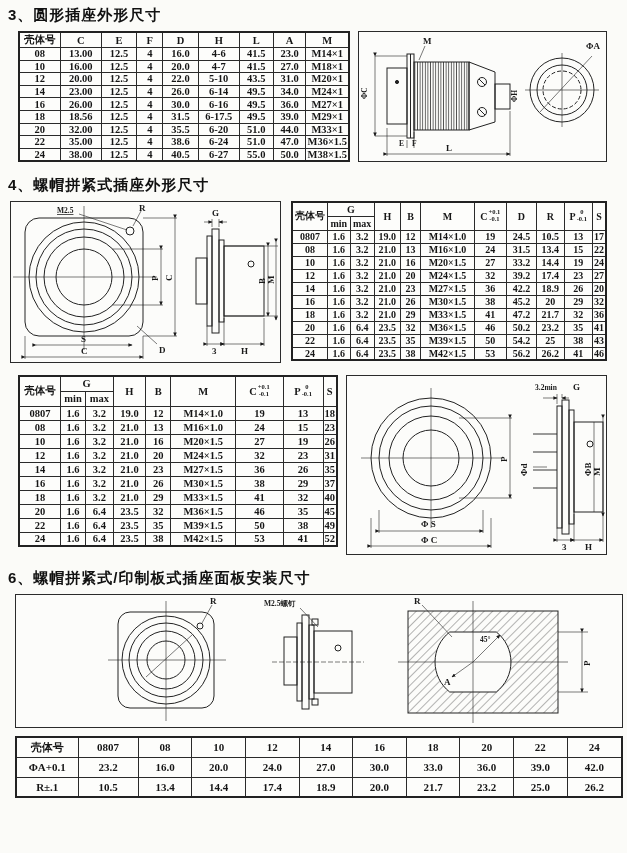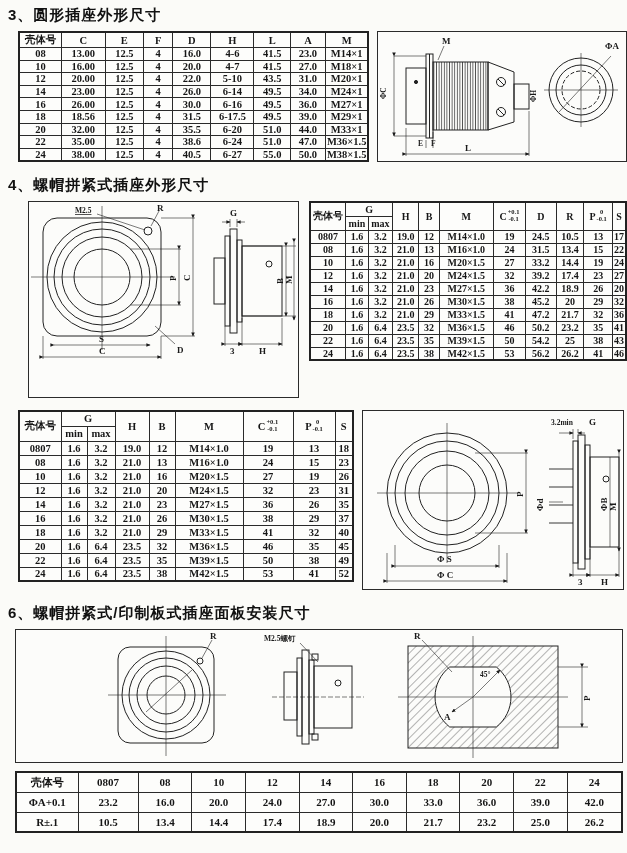--- a/index.html
+++ b/index.html
@@ -4,21 +4,21 @@
 <style>
   * { margin:0; padding:0; box-sizing:border-box; }
   html,body { width:627px; height:853px; }
   body {
     background:#fbfbf8;
     color:#161616;
     font-family:"Liberation Serif", serif;
     position:relative;
     overflow:hidden;
   }
-  .page { padding:6px 0 0 6px; }
+  .page { padding:6px 20px 0 6px; }
   .sec-title {
     font-family:"Liberation Sans", sans-serif;
     font-weight:bold;
     font-size:15px;
     letter-spacing:1px;
     color:#111;
     margin:0 0 6px 2px;
   }
   .row { display:flex; align-items:flex-start; }
   .gap14 { height:14px; } .gap12 { height:12px; } .gap8 { height:8px; }
@@ -53,21 +53,21 @@
 
   .tolwrap { display:inline-flex; align-items:center; gap:1px; }
   .tol { display:inline-flex; flex-direction:column; font-size:6.5px; line-height:1.05; font-weight:bold; }
   .tol i { font-style:normal; }
 
   .draw-box {
     border:1.5px solid #2b2b2b;
     background:#fcfcfa;
   }
   .box3 { width:250px; height:131px; margin-left:8px; }
-  .box4 { width:272px; height:197px; margin-right:10px; margin-left:22px; }
+  .box4 { width:272px; height:162px; margin-right:10px; margin-left:4px; }
   .box5 { width:262px; height:180px; margin-left:8px; }
   .box6 { width:608px; height:134px; margin-left:9px; }
 
   svg { display:block; }
   svg text {
     font-family:"Liberation Serif", serif;
     font-weight:bold;
     fill:#1a1a1a;
   }
   .lbl  { font-size:9px; }

